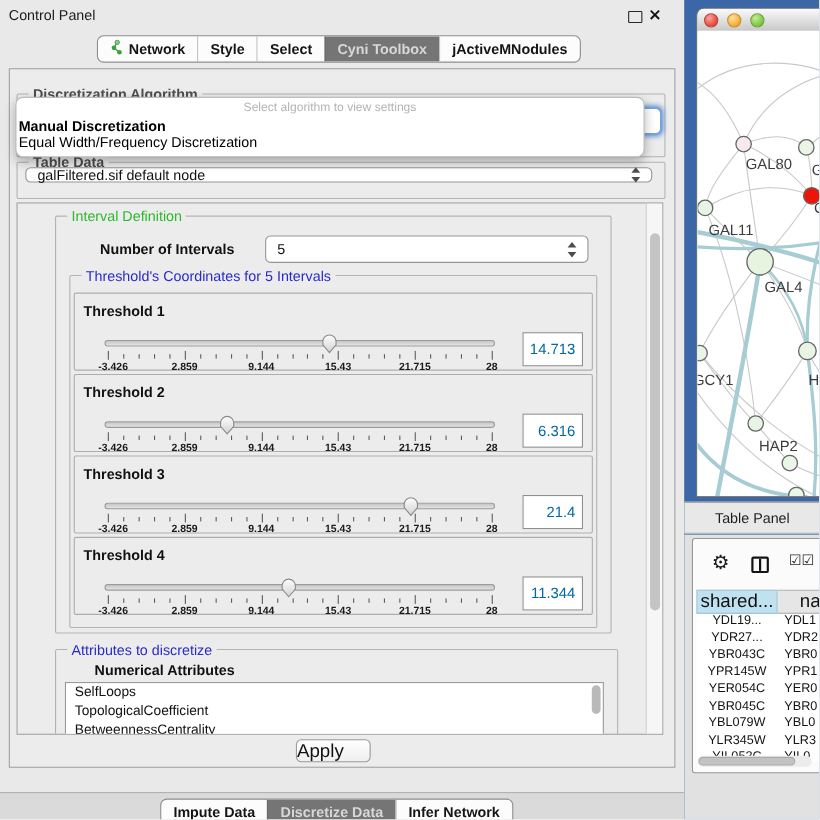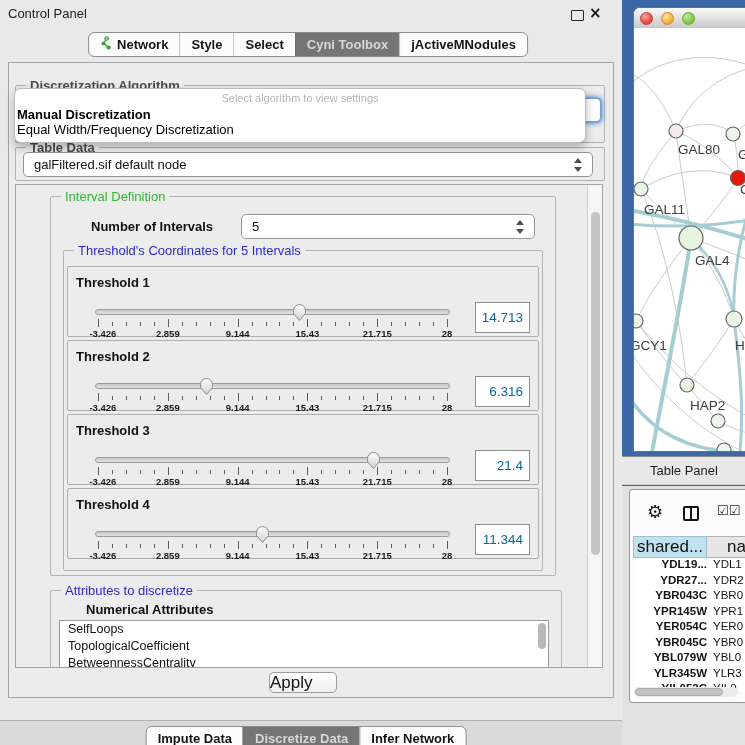--- a/index.html
+++ b/index.html
@@ -86,21 +86,21 @@
   .split-icon{position:absolute;left:53px;top:16px;width:16px;height:15px;border:2px solid #141414;border-radius:2px;box-sizing:border-box;}
   .split-icon:before{content:"";position:absolute;left:5px;top:0;width:2px;height:11px;background:#141414;}
   .checks-icon{position:absolute;left:87px;top:13px;font-size:13px;color:#2a2a2a;letter-spacing:0;font-family:"DejaVu Sans",sans-serif;}
   .tp-table{position:absolute;left:3px;top:46px;width:160px;height:156px;overflow:hidden;}
   .tp-hrow{display:flex;height:22px;}
   .tp-hcell{box-sizing:border-box;font-size:17px;color:#111;text-align:center;line-height:20px;border:1px solid #b0b0b0;}
   .tp-hcell.c1{width:74px;background:#bfe1f0;border-color:#9cc0d2;}
   .tp-hcell.c2{width:60px;background:#e6e6e6;border-left:none;}
   .tp-row{display:flex;height:15.5px;background:#fff;}
   .tp-cell{box-sizing:border-box;font-size:11.5px;color:#141414;white-space:nowrap;overflow:hidden;}
-  .tp-cell.c1{width:74px;text-align:right;font-weight:bold;}
+  .tp-cell.c1{width:74px;text-align:center;}
   .tp-cell.c2{width:60px;padding-left:6px;}
   .tp-hscroll{position:absolute;left:4px;bottom:5px;width:104px;height:10px;background:#ececec;border-radius:5px;}
   .tp-hthumb{position:absolute;left:1px;top:1px;width:88px;height:8px;background:#c2c2c2;border:1px solid #aaaaaa;border-radius:5px;box-sizing:border-box;}
 </style>
 </head>
 <body>
 
 <svg width="0" height="0" style="position:absolute">
   <defs>
     <linearGradient id="thumbGrad" x1="0" y1="0" x2="0" y2="1">
@@ -152,21 +152,21 @@
         <div class="popup-hint">Select algorithm to view settings</div>
         <div id="popup-options">
             <div class="popup-option bold" style="top: 18px;">Manual Discretization</div>
             <div class="popup-option" style="top: 33px;">Equal Width/Frequency Discretization</div>
           </div>
       </div>
 
       <div class="group" style="left:6px;top:84px;width:588px;height:32px;">
         <span class="group-title t-dark">Table Data</span>
       </div>
-      <div class="combo" style="left:14px;top:89px;width:570px;height:25px;">
+      <div class="combo" style="left:14px;top:89px;width:570px;height:14px;">
         <span>galFiltered.sif default node</span>
         <span class="spin"></span>
       </div>
 
       <div class="scrollpane">
 
         <div class="group" style="left:34px;top:11px;width:504px;height:378px;">
           <span class="group-title t-green">Interval Definition</span>
           <div class="bold-label" style="left:40px;top:22px;">Number of Intervals</div>
           <div class="combo" style="left:190px;top:17px;width:294px;height:25px;">

